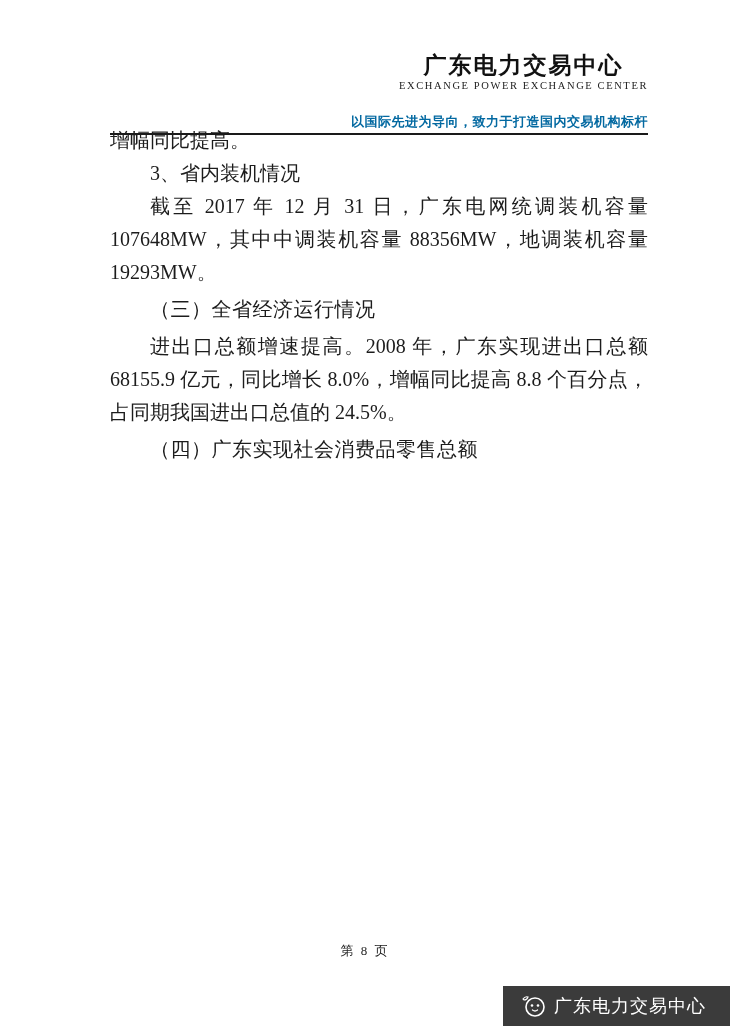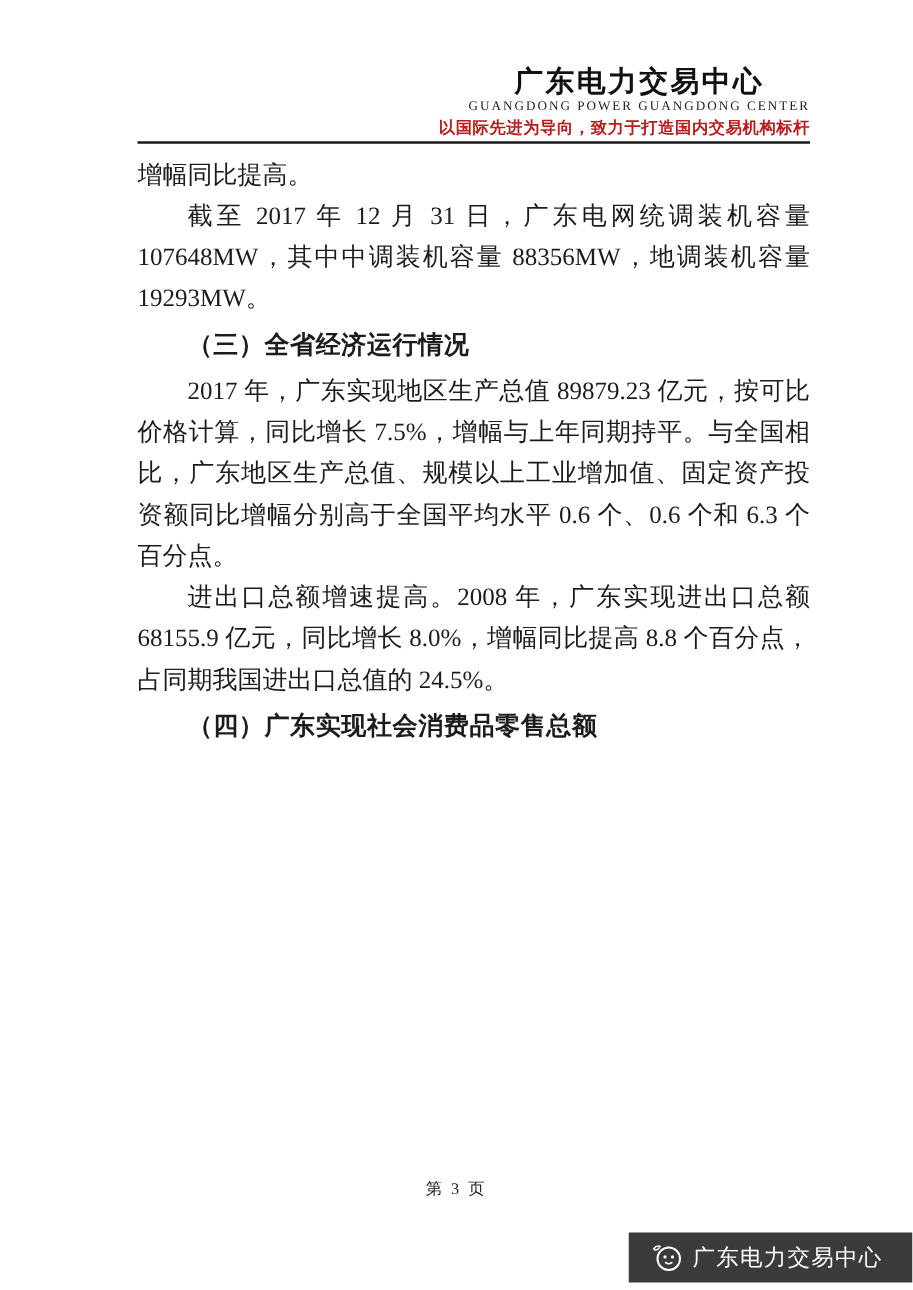--- a/index.html
+++ b/index.html
@@ -38,40 +38,40 @@
     font-size: 10.5px;
     letter-spacing: 1.6px;
     color: #222;
     margin-top: 2px;
     white-space: nowrap;
   }
   .tagline {
     font-family: "Liberation Sans", "DejaVu Sans", sans-serif;
     font-size: 13px;
     font-weight: 600;
-    color: #b91c1c;
-    margin-top: 0;
+    color: #0369a1;
+    margin-top: 20px;
     letter-spacing: 0.5px;
   }
 
   
   .doc-body {
     position: absolute;
     top: 124px; left: 110px; right: 82px;
     font-size: 20px;
     line-height: 33px;
     text-align: justify;
     text-justify: inter-ideograph;
   }
   .doc-body p { margin: 0; }
   p.continuation { text-indent: 0; }
   p.indent { text-indent: 2em; }
   p.section-heading {
     text-indent: 2em;
-    font-weight: bold;
+    font-weight: normal;
     margin: 4px 0;
     letter-spacing: 0.5px;
   }
 
   
   .page-footer {
     position: absolute;
     top: 942px; left: 0; right: 0;
     text-align: center;
     font-size: 13px;
@@ -97,35 +97,35 @@
     letter-spacing: 1px;
     white-space: nowrap;
   }
 </style>
 </head>
 <body>
 
 <div class="letterhead">
   <div class="brand-block">
     <div class="org-name-cn">广东电力交易中心</div>
-    <div class="org-name-en">GUANGDONG  POWER GUANGDONG  CENTER</div>
+    <div class="org-name-en">EXCHANGE  POWER EXCHANGE  CENTER</div>
   </div>
   <div class="tagline">以国际先进为导向，致力于打造国内交易机构标杆</div>
 </div>
 
 <div class="doc-body">
   <p class="continuation">增幅同比提高。</p>
+  <p class="indent">3、省内装机情况</p>
   <p class="indent">截至 2017 年 12 月 31 日，广东电网统调装机容量 107648MW，其中中调装机容量 88356MW，地调装机容量 19293MW。</p>
   <p class="section-heading">（三）全省经济运行情况</p>
-  <p class="indent">2017 年，广东实现地区生产总值 89879.23 亿元，按可比价格计算，同比增长 7.5%，增幅与上年同期持平。与全国相比，广东地区生产总值、规模以上工业增加值、固定资产投资额同比增幅分别高于全国平均水平 0.6 个、0.6 个和 6.3 个百分点。</p>
   <p class="indent">进出口总额增速提高。2008 年，广东实现进出口总额 68155.9 亿元，同比增长 8.0%，增幅同比提高 8.8 个百分点，占同期我国进出口总值的 24.5%。</p>
   <p class="section-heading">（四）广东实现社会消费品零售总额</p>
 </div>
 
-<div class="page-footer">第 3 页</div>
+<div class="page-footer">第 8 页</div>
 
 <div class="watermark-bar" id="watermark-bar" style="background: rgb(59, 59, 59);">
   <svg class="watermark-logo" width="26" height="26" viewBox="0 0 26 26" fill="none" xmlns="http://www.w3.org/2000/svg">
     <circle cx="14" cy="14" r="9" stroke="#ffffff" stroke-width="1.6"></circle>
     <circle cx="11" cy="12.5" r="1.3" fill="#ffffff"></circle>
     <circle cx="17" cy="12.5" r="1.3" fill="#ffffff"></circle>
     <path d="M11.5 17 q2.5 2 5 0" stroke="#ffffff" stroke-width="1.3" stroke-linecap="round"></path>
     <path d="M2 6 q2 -3 5 -2 q-1 3 -4 3 z" stroke="#ffffff" stroke-width="1.2" fill="none"></path>
   </svg>
   <span class="watermark-text" style="color: rgb(255, 255, 255);">广东电力交易中心</span>

